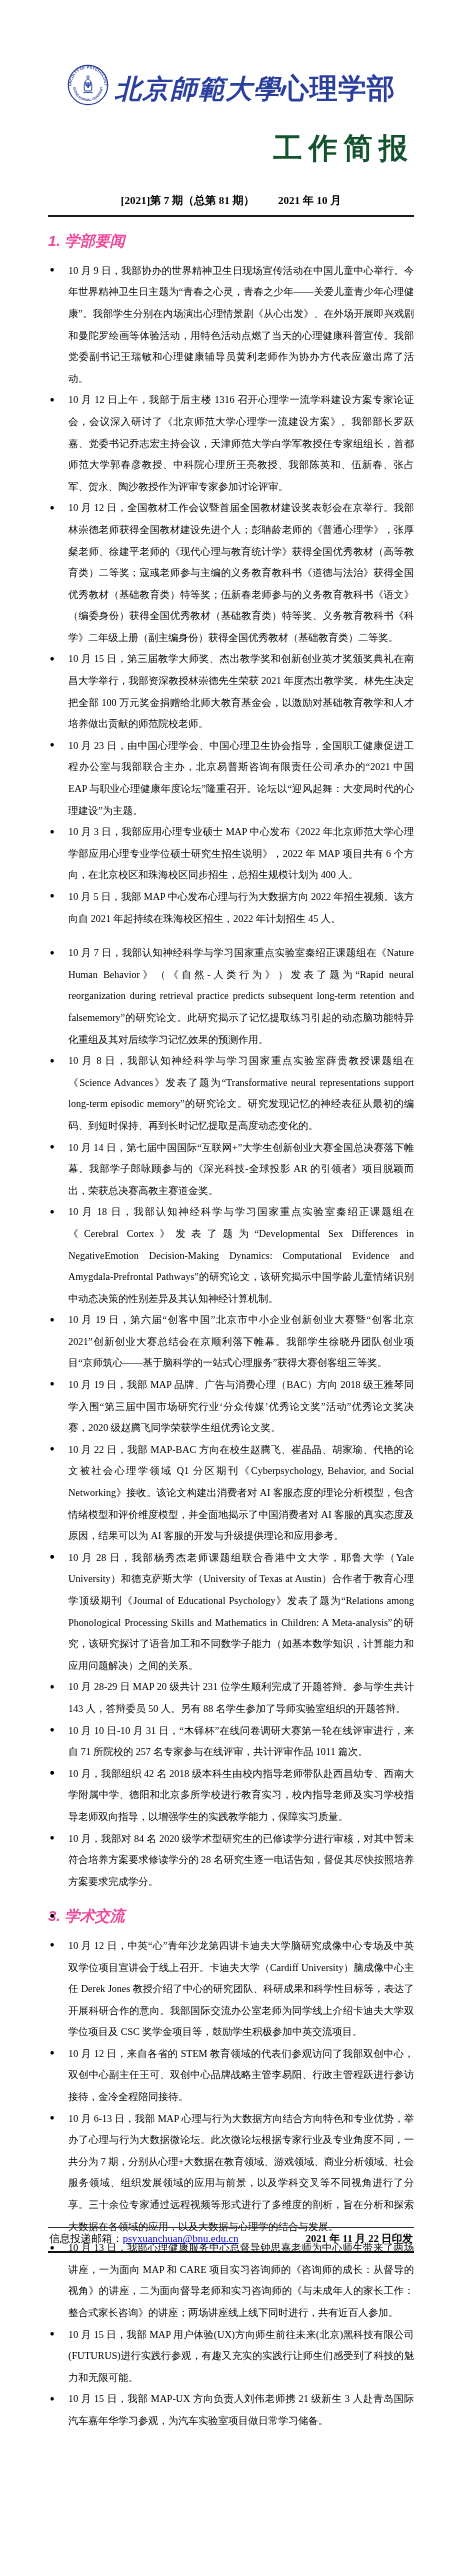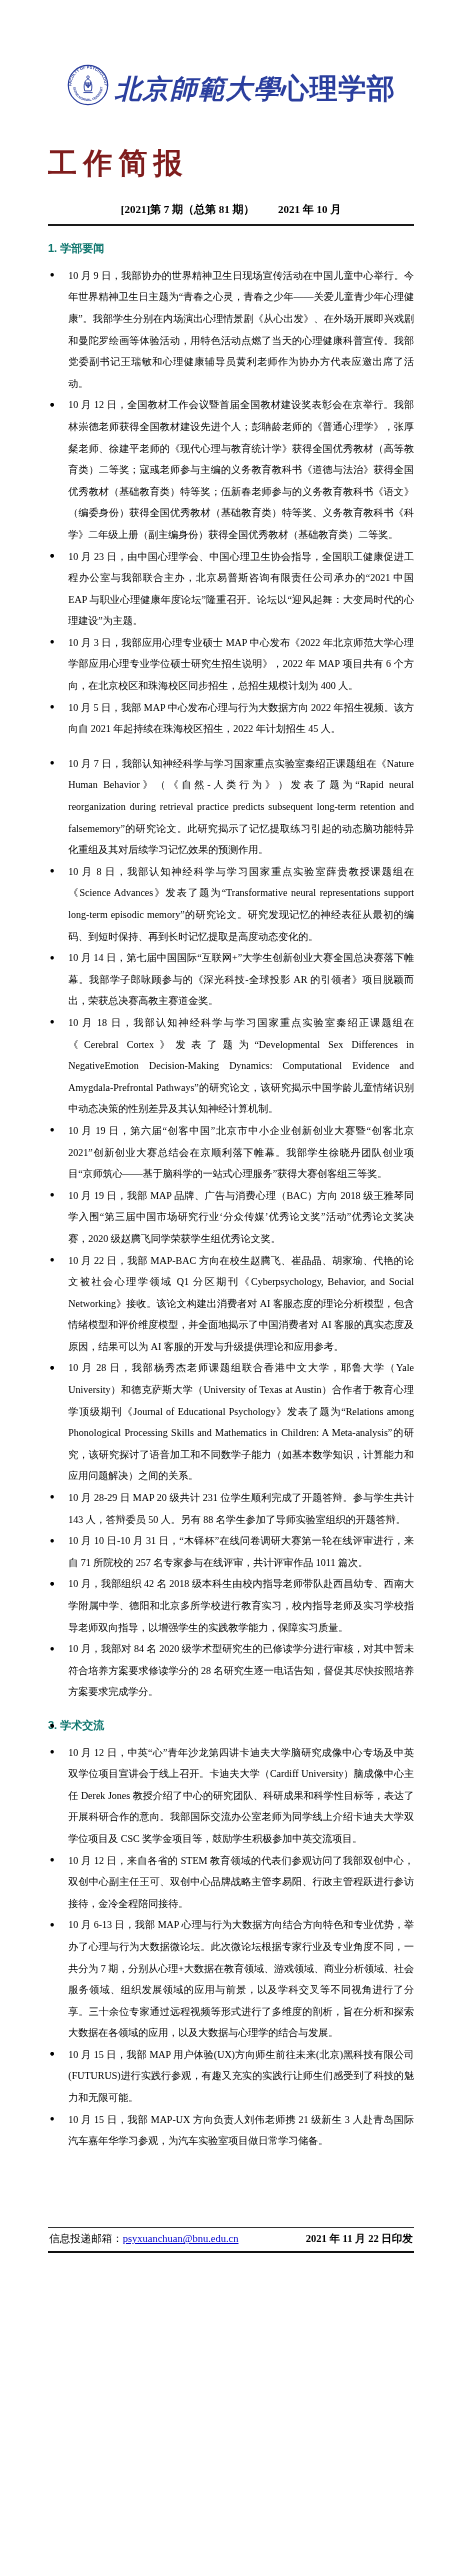--- a/index.html
+++ b/index.html
@@ -7,28 +7,28 @@
         font-family:"Liberation Serif","DejaVu Serif",serif;color:#000;}
   .content{padding:0 48px;}
   
   .logo-row{display:flex;justify-content:center;align-items:center;gap:6.2px;padding-top:62px;}
   .seal{width:42px;height:42px;flex:0 0 auto;}
   .wordmark{white-space:nowrap;color:#2B3F9E;margin-top:8px;}
   .wordmark .calli{font-family:"DejaVu Serif","Liberation Serif",serif;font-style:italic;
         font-weight:bold;font-size:26.5px;letter-spacing:1.2px;}
   .wordmark .unit{font-family:"Liberation Sans","DejaVu Sans",sans-serif;font-weight:900;
         font-size:28px;letter-spacing:0.6px;font-style:normal;}
-  .doc-title{text-align:left;margin-top:36px;font-size:29px;font-weight:bold;
-        color:#7f1d1d;letter-spacing:6.2px;font-family:"Liberation Serif","DejaVu Serif",serif;}
-  .issue-line{text-align:center;margin-top:18px;font-size:11px;font-weight:bold;color:#000;}
+  .doc-title{text-align:right;margin-top:21px;font-size:29px;font-weight:bold;
+        color:#14532d;letter-spacing:6.2px;font-family:"Liberation Serif","DejaVu Serif",serif;}
+  .issue-line{text-align:center;margin-top:24px;font-size:11px;font-weight:bold;color:#000;}
   .issue-line .sep{display:inline-block;width:23.4px;}
   .top-rule{height:1.8px;background:#1a1a1a;margin-top:7.4px;}
   
   .sec-heading{font-family:"Liberation Sans","DejaVu Sans",sans-serif;font-weight:bold;
-        font-size:11px;color:#0f766e;margin:15px 0 8.6px 0;}
+        font-size:15px;color:#ec4899;margin:15px 0 8.6px 0;font-style:italic;}
   .item{position:relative;padding-left:20.3px;font-size:10px;line-height:21.6px;
         text-align:justify;color:#000;}
   .item .bullet{position:absolute;left:1.8px;top:-0.6px;font-size:8px;color:#000;}
   .gap{margin-top:13px;}
   
   .footer{position:absolute;left:48px;right:48px;top:2227px;}
   .footer .rule-thin{height:1.2px;background:#333;}
   .footer .rule-thick{height:1.8px;background:#111;margin-top:1.2px;}
   .footer .line{display:flex;justify-content:space-between;align-items:center;
         font-size:10.5px;padding:4.3px 1.2px 3.7px 1.2px;}
@@ -64,23 +64,23 @@
 
     <div class="issue-line">
       <span>[2021]第 7 期（总第 81 期）</span><span class="sep"></span><span>2021 年 10 月</span>
     </div>
 
     <div class="top-rule"></div>
 
     <div id="sections-container">
         <div class="sec-heading">1. 学部要闻</div>
         <div class="item"><span class="bullet">●</span><span>10 月 9 日，我部协办的世界精神卫生日现场宣传活动在中国儿童中心举行。今年世界精神卫生日主题为“青春之心灵，青春之少年——关爱儿童青少年心理健康”。我部学生分别在内场演出心理情景剧《从心出发》、在外场开展即兴戏剧和曼陀罗绘画等体验活动，用特色活动点燃了当天的心理健康科普宣传。我部党委副书记王瑞敏和心理健康辅导员黄利老师作为协办方代表应邀出席了活动。</span></div>
-        <div class="item"><span class="bullet">●</span></div>
+        <div class="item"><span class="bullet">●</span><span>10 月 12 日上午，我部于后主楼 1316 召开心理学一流学科建设方案专家论证会，会议深入研讨了《北京师范大学心理学一流建设方案》。我部部长罗跃嘉、党委书记乔志宏主持会议，天津师范大学白学军教授任专家组组长，首都师范大学郭春彦教授、中科院心理所王亮教授、我部陈英和、伍新春、张占军、贺永、陶沙教授作为评审专家参加讨论评审。</span></div>
         <div class="item"><span class="bullet">●</span><span>10 月 12 日，全国教材工作会议暨首届全国教材建设奖表彰会在京举行。我部林崇德老师获得全国教材建设先进个人；彭聃龄老师的《普通心理学》，张厚粲老师、徐建平老师的《现代心理与教育统计学》获得全国优秀教材（高等教育类）二等奖；寇彧老师参与主编的义务教育教科书《道德与法治》获得全国优秀教材（基础教育类）特等奖；伍新春老师参与的义务教育教科书《语文》（编委身份）获得全国优秀教材（基础教育类）特等奖、义务教育教科书《科学》二年级上册（副主编身份）获得全国优秀教材（基础教育类）二等奖。</span></div>
-        <div class="item"><span class="bullet">●</span></div>
+        <div class="item"><span class="bullet">●</span><span>10 月 15 日，第三届教学大师奖、杰出教学奖和创新创业英才奖颁奖典礼在南昌大学举行，我部资深教授林崇德先生荣获 2021 年度杰出教学奖。林先生决定把全部 100 万元奖金捐赠给北师大教育基金会，以激励对基础教育教学和人才培养做出贡献的师范院校老师。</span></div>
         <div class="item"><span class="bullet">●</span><span>10 月 23 日，由中国心理学会、中国心理卫生协会指导，全国职工健康促进工程办公室与我部联合主办，北京易普斯咨询有限责任公司承办的“2021 中国 EAP 与职业心理健康年度论坛”隆重召开。论坛以“迎风起舞：大变局时代的心理建设”为主题。</span></div>
         <div class="item"><span class="bullet">●</span><span>10 月 3 日，我部应用心理专业硕士 MAP 中心发布《2022 年北京师范大学心理学部应用心理专业学位硕士研究生招生说明》，2022 年 MAP 项目共有 6 个方向，在北京校区和珠海校区同步招生，总招生规模计划为 400 人。</span></div>
         <div class="item"><span class="bullet">●</span><span>10 月 5 日，我部 MAP 中心发布心理与行为大数据方向 2022 年招生视频。该方向自 2021 年起持续在珠海校区招生，2022 年计划招生 45 人。</span></div>
         <div class="item gap"><span class="bullet">●</span><span>10 月 7 日，我部认知神经科学与学习国家重点实验室秦绍正课题组在《Nature Human Behavior》（《自然-人类行为》）发表了题为“Rapid neural reorganization during retrieval practice predicts subsequent long-term retention and falsememory”的研究论文。此研究揭示了记忆提取练习引起的动态脑功能特异化重组及其对后续学习记忆效果的预测作用。</span></div>
         <div class="item"><span class="bullet">●</span><span>10 月 8 日，我部认知神经科学与学习国家重点实验室薛贵教授课题组在《Science Advances》发表了题为“Transformative neural representations support long-term episodic memory”的研究论文。研究发现记忆的神经表征从最初的编码、到短时保持、再到长时记忆提取是高度动态变化的。</span></div>
         <div class="item"><span class="bullet">●</span><span>10 月 14 日，第七届中国国际“互联网+”大学生创新创业大赛全国总决赛落下帷幕。我部学子郎咏顾参与的《深光科技-全球投影 AR 的引领者》项目脱颖而出，荣获总决赛高教主赛道金奖。</span></div>
         <div class="item"><span class="bullet">●</span><span>10 月 18 日，我部认知神经科学与学习国家重点实验室秦绍正课题组在《Cerebral Cortex》发表了题为“Developmental Sex Differences in NegativeEmotion Decision-Making Dynamics: Computational Evidence and Amygdala-Prefrontal Pathways”的研究论文，该研究揭示中国学龄儿童情绪识别中动态决策的性别差异及其认知神经计算机制。</span></div>
         <div class="item"><span class="bullet">●</span><span>10 月 19 日，第六届“创客中国”北京市中小企业创新创业大赛暨“创客北京 2021”创新创业大赛总结会在京顺利落下帷幕。我部学生徐晓丹团队创业项目“京师筑心——基于脑科学的一站式心理服务”获得大赛创客组三等奖。</span></div>
         <div class="item"><span class="bullet">●</span><span>10 月 19 日，我部 MAP 品牌、广告与消费心理（BAC）方向 2018 级王雅琴同学入围“第三届中国市场研究行业‘分众传媒’优秀论文奖”活动”优秀论文奖决赛，2020 级赵腾飞同学荣获学生组优秀论文奖。</span></div>
         <div class="item"><span class="bullet">●</span><span>10 月 22 日，我部 MAP-BAC 方向在校生赵腾飞、崔晶晶、胡家瑜、代艳的论文被社会心理学领域 Q1 分区期刊《Cyberpsychology, Behavior, and Social Networking》接收。该论文构建出消费者对 AI 客服态度的理论分析模型，包含情绪模型和评价维度模型，并全面地揭示了中国消费者对 AI 客服的真实态度及原因，结果可以为 AI 客服的开发与升级提供理论和应用参考。</span></div>
@@ -90,21 +90,21 @@
         <div class="item"><span class="bullet">●</span><span>10 月 10 日-10 月 31 日，“木铎杯”在线问卷调研大赛第一轮在线评审进行，来自 71 所院校的 257 名专家参与在线评审，共计评审作品 1011 篇次。</span></div>
         <div class="item"><span class="bullet">●</span></div>
         <div class="item"><span class="bullet">●</span><span>10 月，我部组织 42 名 2018 级本科生由校内指导老师带队赴西昌幼专、西南大学附属中学、德阳和北京多所学校进行教育实习，校内指导老师及实习学校指导老师双向指导，以增强学生的实践教学能力，保障实习质量。</span></div>
         <div class="item"><span class="bullet">●</span><span>10 月，我部对 84 名 2020 级学术型研究生的已修读学分进行审核，对其中暂未符合培养方案要求修读学分的 28 名研究生逐一电话告知，督促其尽快按照培养方案要求完成学分。</span></div>
         <div class="item gap"><span class="bullet">●</span></div>
         <div class="item"><span class="bullet">●</span></div>
         <div class="sec-heading">3. 学术交流</div>
         <div class="item"><span class="bullet">●</span><span>10 月 12 日，中英“心”青年沙龙第四讲卡迪夫大学脑研究成像中心专场及中英双学位项目宣讲会于线上召开。卡迪夫大学（Cardiff University）脑成像中心主任 Derek Jones 教授介绍了中心的研究团队、科研成果和科学性目标等，表达了开展科研合作的意向。我部国际交流办公室老师为同学线上介绍卡迪夫大学双学位项目及 CSC 奖学金项目等，鼓励学生积极参加中英交流项目。</span></div>
         <div class="item"><span class="bullet">●</span><span>10 月 12 日，来自各省的 STEM 教育领域的代表们参观访问了我部双创中心，双创中心副主任王可、双创中心品牌战略主管李易阳、行政主管程跃进行参访接待，金冷全程陪同接待。</span></div>
         <div class="item"><span class="bullet">●</span><span>10 月 6-13 日，我部 MAP 心理与行为大数据方向结合方向特色和专业优势，举办了心理与行为大数据微论坛。此次微论坛根据专家行业及专业角度不同，一共分为 7 期，分别从心理+大数据在教育领域、游戏领域、商业分析领域、社会服务领域、组织发展领域的应用与前景，以及学科交叉等不同视角进行了分享。三十余位专家通过远程视频等形式进行了多维度的剖析，旨在分析和探索大数据在各领域的应用，以及大数据与心理学的结合与发展。</span></div>
-        <div class="item"><span class="bullet">●</span></div>
+        <div class="item"><span class="bullet">●</span><span>10 月 13 日，我部心理健康服务中心总督导钟思嘉老师为中心师生带来了两场讲座，一为面向 MAP 和 CARE 项目实习咨询师的《咨询师的成长：从督导的视角》的讲座，二为面向督导老师和实习咨询师的《与未成年人的家长工作：整合式家长咨询》的讲座；两场讲座线上线下同时进行，共有近百人参加。</span></div>
         <div class="item"><span class="bullet">●</span><span>10 月 15 日，我部 MAP 用户体验(UX)方向师生前往未来(北京)黑科技有限公司(FUTURUS)进行实践行参观，有趣又充实的实践行让师生们感受到了科技的魅力和无限可能。</span></div>
         <div class="item"><span class="bullet">●</span><span>10 月 15 日，我部 MAP-UX 方向负责人刘伟老师携 21 级新生 3 人赴青岛国际汽车嘉年华学习参观，为汽车实验室项目做日常学习储备。</span></div>
       </div>
 
   </div>
 
   <div class="footer">
     <div class="rule-thin"></div>
     <div class="line">
       <span><span>信息投递邮箱：</span><a href="#">psyxuanchuan@bnu.edu.cn</a></span>

